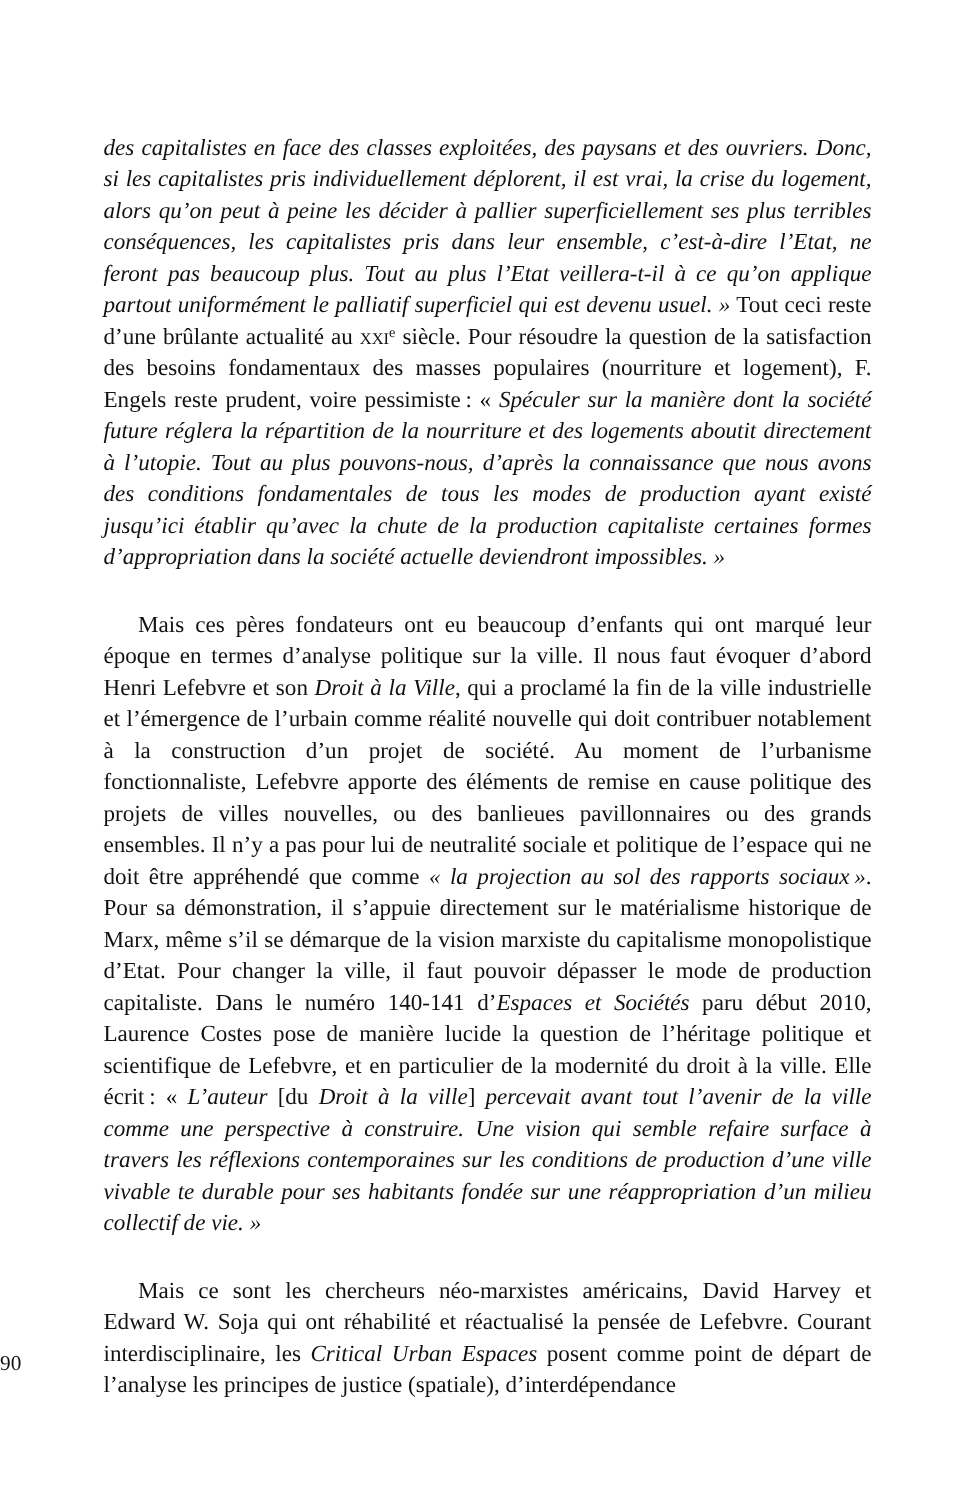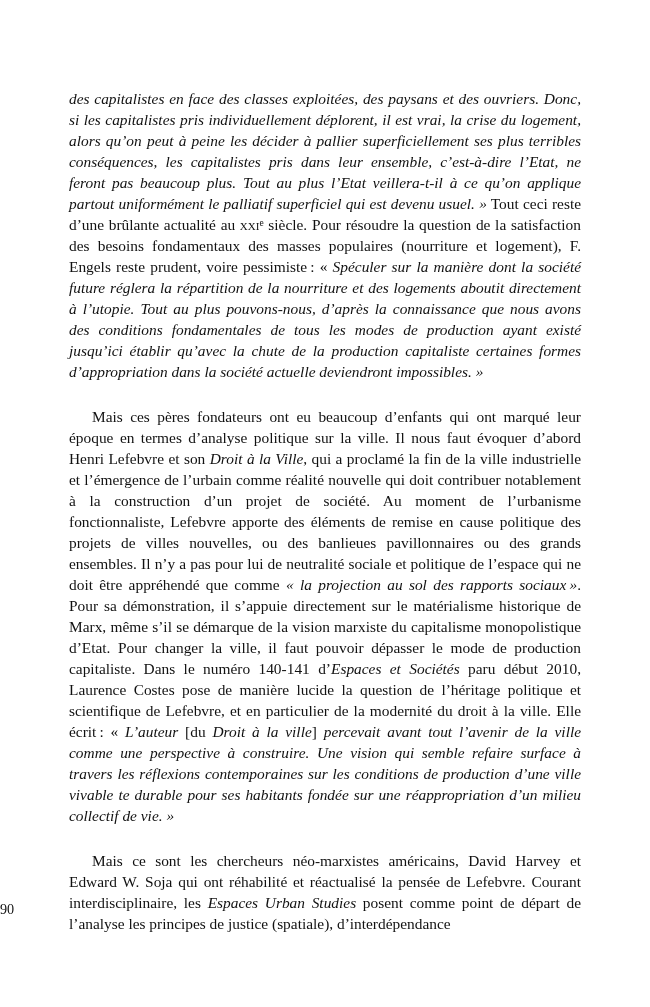--- a/index.html
+++ b/index.html
@@ -66,18 +66,18 @@
   }
 </style>
 </head>
 <body>
 
 <div class="page">
 
   <div class="text-block">
     <p class="para"><em class="it">des capitalistes en face des classes exploitées, des paysans et des ouvriers. Donc, si les capitalistes pris individuellement déplorent, il est vrai, la crise du logement, alors qu’on peut à peine les décider à pallier superficiellement ses plus terribles conséquences, les capitalistes pris dans leur ensemble, c’est-à-dire l’Etat, ne feront pas beaucoup plus. Tout au plus l’Etat veillera-t-il à ce qu’on applique partout uniformément le palliatif superficiel qui est devenu usuel. »</em><span> Tout ceci reste d’une brûlante actualité au </span><span class="sc">XXI</span><sup class="ord">e</sup><span> siècle. Pour résoudre la question de la satisfaction des besoins fondamentaux des masses populaires (nourriture et logement), F. Engels reste prudent, voire pessimiste : « </span><em class="it">Spéculer sur la manière dont la société future réglera la répartition de la nourriture et des logements aboutit directement à l’utopie. Tout au plus pouvons-nous, d’après la connaissance que nous avons des conditions fondamentales de tous les modes de production ayant existé jusqu’ici établir qu’avec la chute de la production capitaliste certaines formes d’appropriation dans la société actuelle deviendront impossibles. »</em></p>
     <p class="para indent"><span>Mais ces pères fondateurs ont eu beaucoup d’enfants qui ont marqué leur époque en termes d’analyse politique sur la ville. Il nous faut évoquer d’abord Henri Lefebvre et son </span><em class="it">Droit à la Ville</em><span>, qui a proclamé la fin de la ville industrielle et l’émergence de l’urbain comme réalité nouvelle qui doit contribuer notablement à la construction d’un projet de société. Au moment de l’urbanisme fonctionnaliste, Lefebvre apporte des éléments de remise en cause politique des projets de villes nouvelles, ou des banlieues pavillonnaires ou des grands ensembles. Il n’y a pas pour lui de neutralité sociale et politique de l’espace qui ne doit être appréhendé que comme </span><em class="it">« la projection au sol des rapports sociaux »</em><span>. Pour sa démonstration, il s’appuie directement sur le matérialisme historique de Marx, même s’il se démarque de la vision marxiste du capitalisme monopolistique d’Etat. Pour changer la ville, il faut pouvoir dépasser le mode de production capitaliste. Dans le numéro 140-141 d’</span><em class="it">Espaces et Sociétés</em><span> paru début 2010, Laurence Costes pose de manière lucide la question de l’héritage politique et scientifique de Lefebvre, et en particulier de la modernité du droit à la ville. Elle écrit : « </span><em class="it">L’auteur</em><span> [du </span><em class="it">Droit à la ville</em><span>] </span><em class="it">percevait avant tout l’avenir de la ville comme une perspective à construire. Une vision qui semble refaire surface à travers les réflexions contemporaines sur les conditions de production d’une ville vivable te durable pour ses habitants fondée sur une réappropriation d’un milieu collectif de vie. »</em></p>
-    <p class="para indent"><span>Mais ce sont les chercheurs néo-marxistes américains, David Harvey et Edward W. Soja qui ont réhabilité et réactualisé la pensée de Lefebvre. Courant interdisciplinaire, les </span><em class="it">Espaces Urban Studies</em><span> posent comme point de départ de l’analyse les principes de justice (spatiale), d’interdépendance</span></p>
+    <p class="para indent"><span>Mais ce sont les chercheurs néo-marxistes américains, David Harvey et Edward W. Soja qui ont réhabilité et réactualisé la pensée de Lefebvre. Courant interdisciplinaire, les </span><em class="it">Critical Urban Espaces</em><span> posent comme point de départ de l’analyse les principes de justice (spatiale), d’interdépendance</span></p>
   </div>
 
   <div class="folio">90</div>
 
 </div>
 
 </body></html>

